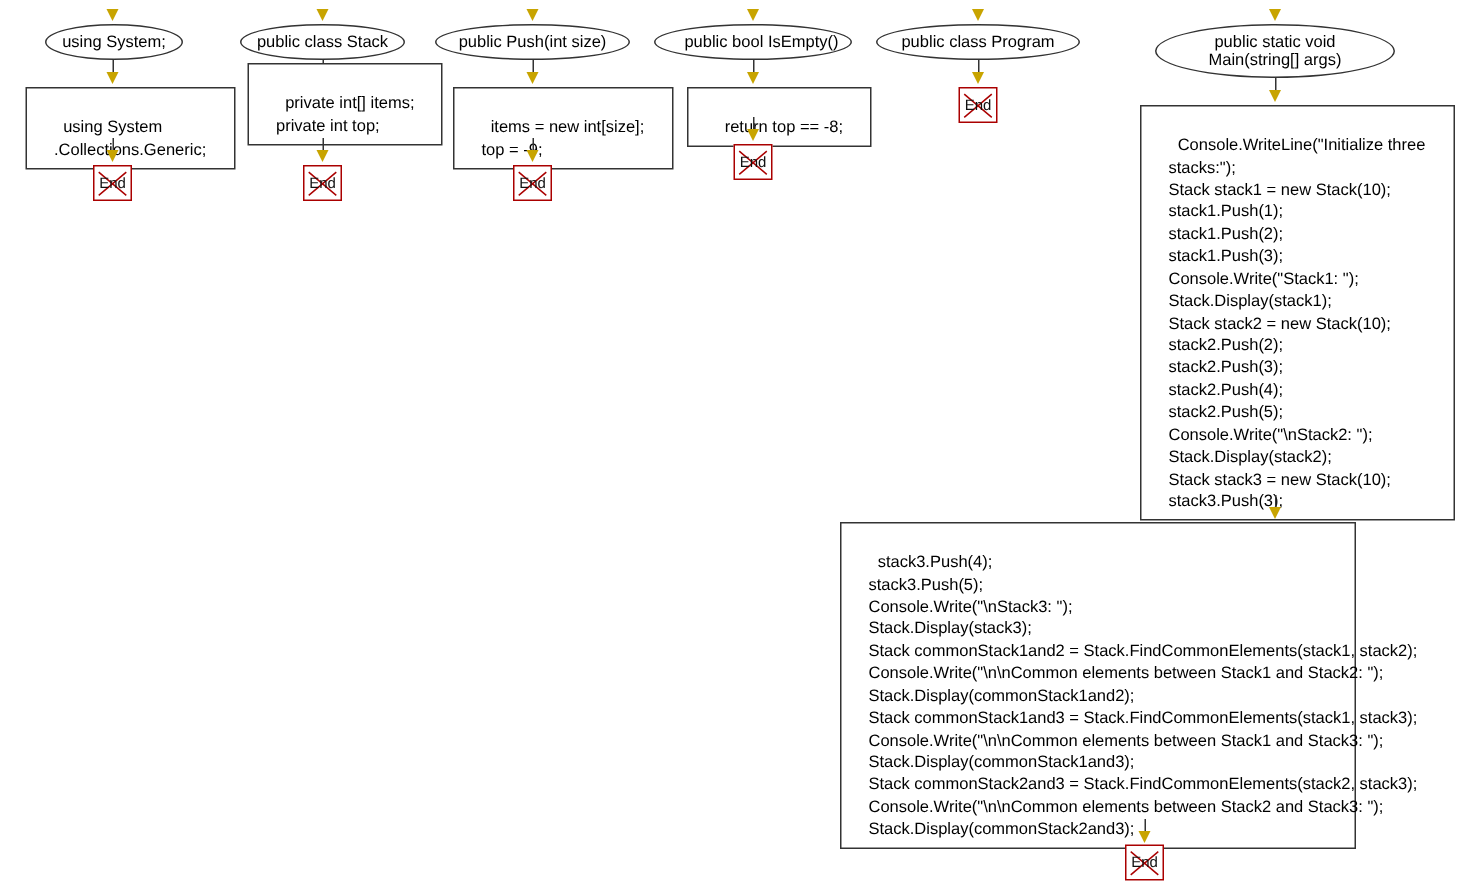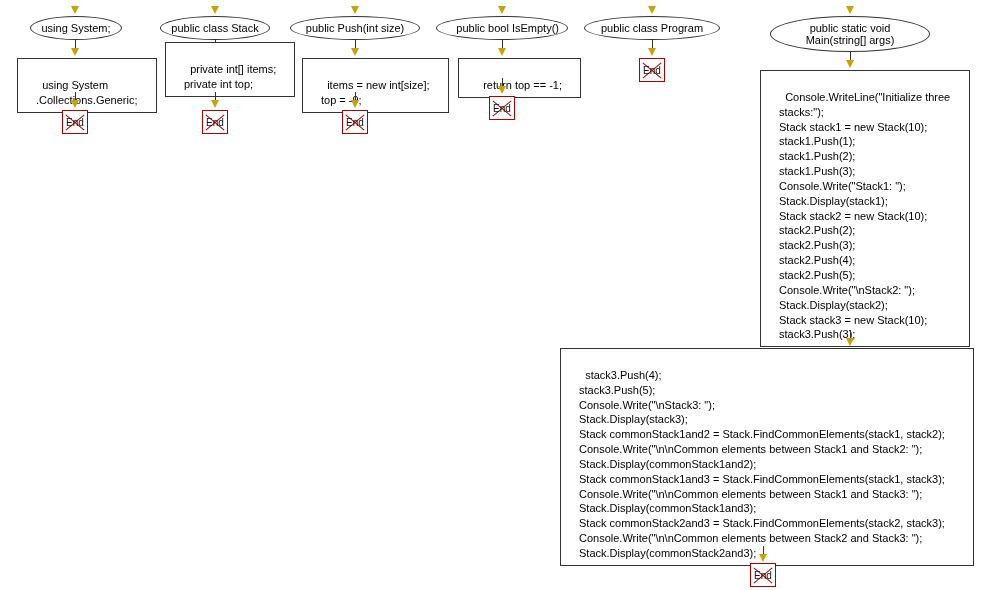--- a/index.html
+++ b/index.html
@@ -123,21 +123,21 @@
     <span class="end-label">End</span>
   </div>
 
 <div class="arrow-down" style="left:498px; top:6px;"></div>
 <div class="node ellipse" style="left:436px; top:16px; width:132px; height:24px;justify-content:flex-end;">
   <span>public bool IsEmpty()</span>
 </div>
 <div class="vline" style="left:502px; top:40px; height:10px;"></div>
 <div class="arrow-down" style="left:498px; top:48px;"></div>
 <div class="node box" style="left:458px; top:58px;">
-  <span>return top == -1;</span>
+  <span>return top == -8;</span>
 </div>
 <div class="vline" style="left:502px; top:78px; height:10px;"></div>
 <div class="arrow-down" style="left:498px; top:86px;"></div>
 <div class="end-box" style="left:489px; top:96px;">
     <span class="end-label">End</span>
   </div>
 
 <div class="arrow-down" style="left:648px; top:6px;"></div>
 <div class="node ellipse" style="left:584px; top:16px; width:136px; height:24px;">
   <span>public class Program</span>
@@ -169,21 +169,21 @@
 stack2.Push(3);
 stack2.Push(4);
 stack2.Push(5);
 Console.Write("\nStack2: ");
 Stack.Display(stack2);
 Stack stack3 = new Stack(10);
 stack3.Push(3);</span>
 </div>
 <div class="vline" style="left:850px; top:330px; height:10px;"></div>
 <div class="arrow-down" style="left:846px; top:338px;"></div>
-<div class="node box" style="left:560px; top:348px; width:414px;">
+<div class="node box" style="left:560px; top:348px; width:344px;">
   <span>stack3.Push(4);
 stack3.Push(5);
 Console.Write("\nStack3: ");
 Stack.Display(stack3);
 Stack commonStack1and2 = Stack.FindCommonElements(stack1, stack2);
 Console.Write("\n\nCommon elements between Stack1 and Stack2: ");
 Stack.Display(commonStack1and2);
 Stack commonStack1and3 = Stack.FindCommonElements(stack1, stack3);
 Console.Write("\n\nCommon elements between Stack1 and Stack3: ");
 Stack.Display(commonStack1and3);

